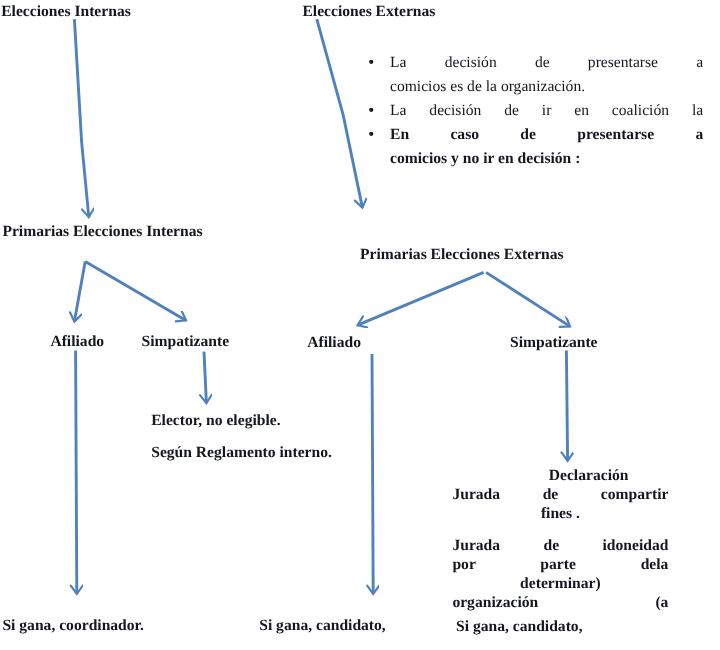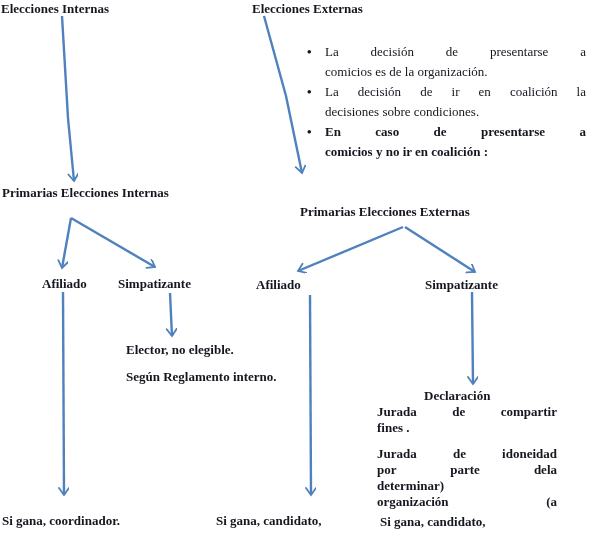--- a/index.html
+++ b/index.html
@@ -37,21 +37,21 @@
 
   #blk-bullets{position:absolute;left:300px;top:42px;width:286px;}
   .bullet-item{position:relative;padding-left:25px;}
   .bullet-dot{position:absolute;left:7px;top:0;line-height:20px;font-weight:bold;}
   .bl{line-height:20px;height:20px;font-weight:normal;}
   .bullet-item.bold .bl{font-weight:bold;}
   .stretch{text-align:justify;text-align-last:justify;}
 
   #blk-declaracion{position:absolute;left:377px;top:388px;width:180px;font-weight:bold;}
   #blk-juicio{position:absolute;left:377px;top:446px;width:180px;font-weight:bold;}
-  .rl{line-height:16px;height:16px;}
+  .rl{line-height:16px;height:16px;text-align:center;}
   .indent{padding-left:47px;}
 </style>
 </head>
 <body>
 
 <div class="page">
 
   <svg class="arrows" width="600" height="542" viewBox="0 0 600 542">
     <defs>
       <marker id="ah" markerUnits="userSpaceOnUse" markerWidth="14" markerHeight="14" refX="8" refY="5" orient="auto">
@@ -75,26 +75,25 @@
 
   <div id="blk-bullets">
     <div class="bullet-item">
       <span class="bullet-dot">•</span>
       <div class="bl stretch">La decisión de presentarse a</div>
       <div class="bl">comicios es de la organización.</div>
     </div>
     <div class="bullet-item">
       <span class="bullet-dot">•</span>
       <div class="bl stretch">La decisión de ir en coalición la</div>
-      <div class="bl">decisiones sobre condiciones.</div>
     </div>
     <div class="bullet-item bold">
       <span class="bullet-dot">•</span>
       <div class="bl stretch">En caso de presentarse a</div>
-      <div class="bl">comicios y no ir en coalición :</div>
+      <div class="bl">comicios y no ir en decisión :</div>
     </div>
   </div>
 
   <div class="lbl" id="prim-left">Primarias Elecciones Internas</div>
   <div class="lbl" id="prim-right">Primarias Elecciones Externas</div>
 
   <div class="lbl" id="afi-left">Afiliado</div>
   <div class="lbl" id="simp-left">Simpatizante</div>
   <div class="lbl" id="afi-right">Afiliado</div>
   <div class="lbl" id="simp-right">Simpatizante</div>

